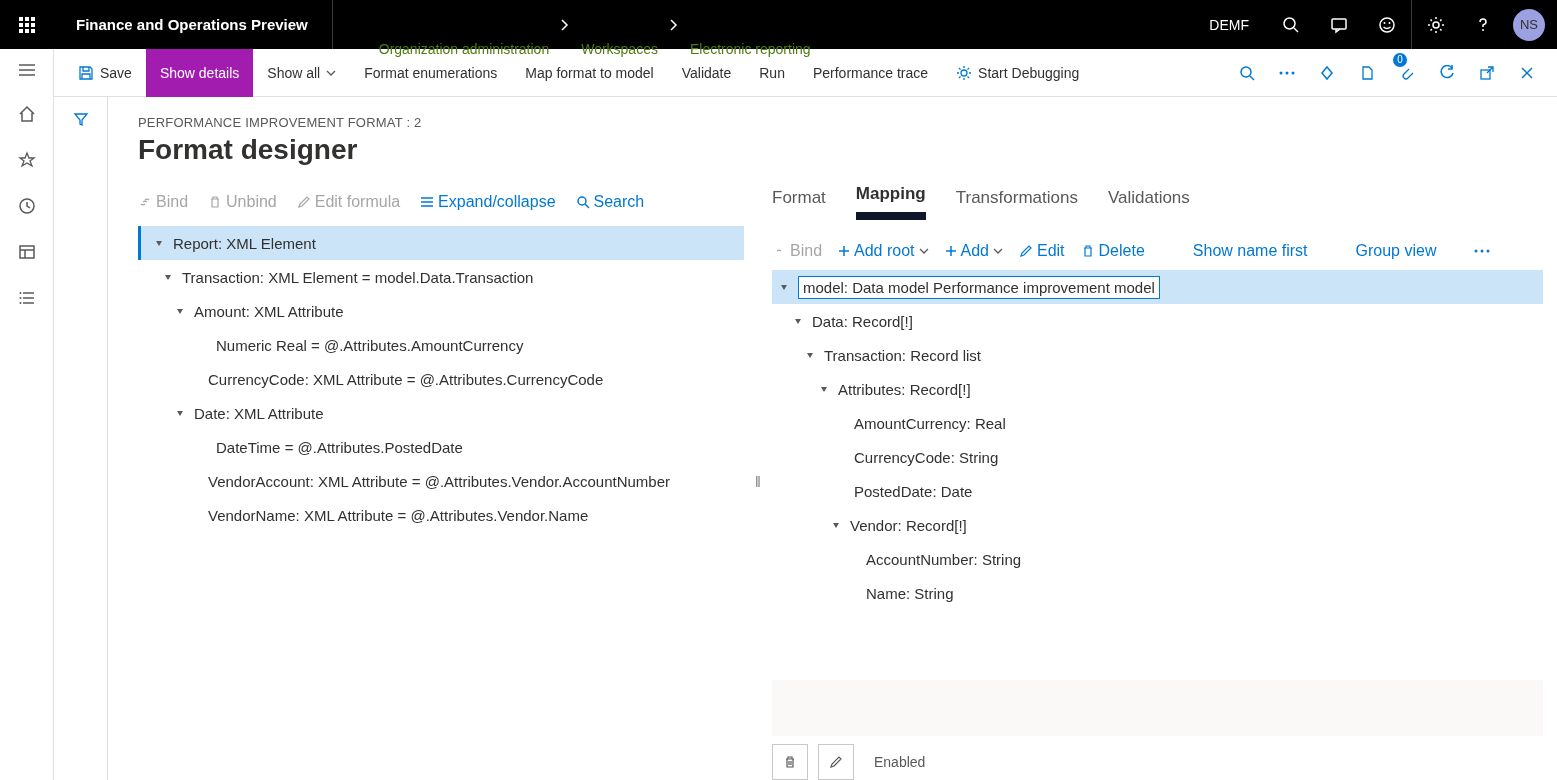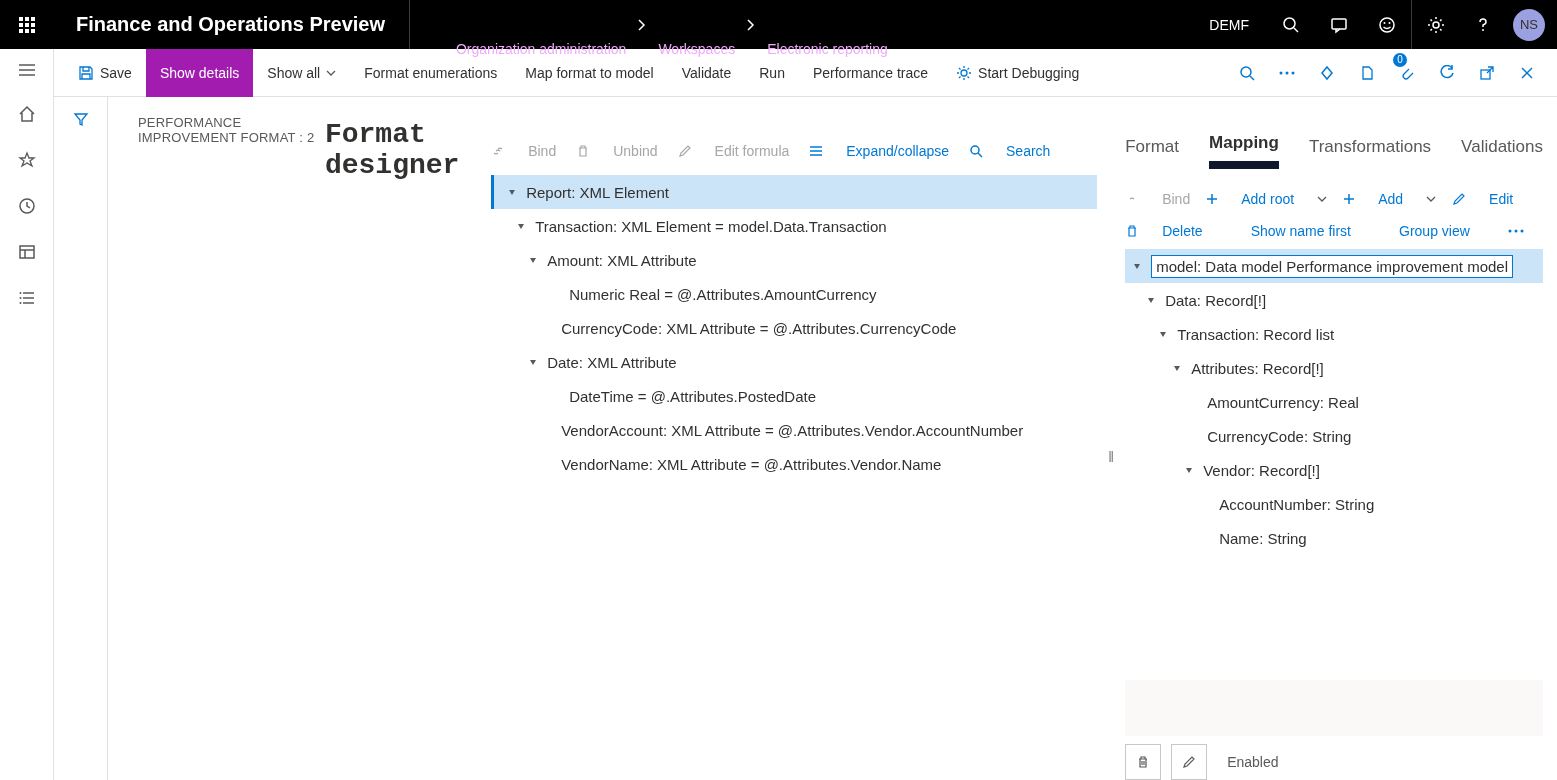--- a/index.html
+++ b/index.html
@@ -2,23 +2,23 @@
 <html><head>
 <meta charset="utf-8">
 <style>
   * { box-sizing: border-box; margin: 0; padding: 0; }
   body { font-family: "Segoe UI", -apple-system, sans-serif; font-size: 14px; color: #323130; background: #fff; overflow: hidden; width: 1557px; height: 780px; }
   
   .top-bar { background: #000; color: #fff; height: 49px; display: flex; align-items: center; }
   .waffle { width: 54px; height: 49px; display: flex; align-items: center; justify-content: center; }
   .waffle-grid { display: grid; grid-template-columns: repeat(3, 4px); grid-template-rows: repeat(3, 4px); gap: 2px; }
   .waffle-dot { width: 4px; height: 4px; background: #fff; }
-  .app-title { font-size: 20px; font-weight: 600; padding: 0 24px 0 22px; border-right: 1px solid #3a3a3a; height: 100%; display: flex; align-items: center; }
+  .app-title { font-size: 15px; font-weight: 600; padding: 0 24px 0 22px; border-right: 1px solid #3a3a3a; height: 100%; display: flex; align-items: center; }
   .breadcrumb { display: flex; align-items: center; padding-left: 46px; flex: 1; }
-  .breadcrumb span { color: #f0abfc; font-size: 14px; margin-top: 48px; }
+  .breadcrumb span { color: #4d7c0f; font-size: 14px; margin-top: 48px; }
   .breadcrumb .chev { margin: 0 10px; color: #fff; }
   .top-actions { display: flex; align-items: center; gap: 0; }
   .top-company { padding: 0 18px; font-size: 14px; }
   .top-icon-btn { width: 48px; height: 49px; display: flex; align-items: center; justify-content: center; color: #fff; }
   .top-icon-btn.divider-left { border-left: 1px solid #3a3a3a; }
   .avatar { width: 32px; height: 32px; border-radius: 50%; background: #9aa0e0; display: flex; align-items: center; justify-content: center; color: #323130; font-size: 13px; margin: 0 12px 0 6px; }
 
   .layout { display: flex; height: calc(780px - 49px); }
   .rail { width: 54px; border-right: 1px solid #e1e1e1; display: flex; flex-direction: column; align-items: center; padding-top: 14px; gap: 28px; }
   .rail-icon { color: #595959; }
@@ -26,31 +26,31 @@
   .main { flex: 1; display: flex; flex-direction: column; }
   .cmd-bar { height: 48px; border-bottom: 1px solid #e1e1e1; display: flex; align-items: center; padding: 0 10px 0 10px; gap: 0; }
   .cmd-btn { padding: 0 14px; height: 48px; display: flex; align-items: center; gap: 6px; color: #323130; font-size: 14px; }
   .cmd-btn.primary { background: #a21caf; color: #fff; }
   .cmd-spacer { flex: 1; }
   .cmd-icon-btn { width: 40px; height: 48px; display: flex; align-items: center; justify-content: center; color: #0078d4; position: relative; }
   .badge { position: absolute; top: 4px; left: 6px; background: #0078d4; color: #fff; font-size: 10px; border-radius: 8px; padding: 0 4px; min-width: 14px; height: 14px; display: flex; align-items: center; justify-content: center; }
 
   .content { flex: 1; display: flex; }
   .filter-col { width: 54px; border-right: 1px solid #e1e1e1; display: flex; justify-content: center; padding-top: 14px; }
-  .designer { flex: 1; padding: 18px 0 0 30px; display: flex; flex-direction: row; }
+  .designer { flex: 1; padding: 18px 0 0 30px; display: flex; flex-direction: column; }
   .crumb-small { color: #595959; font-size: 13px; letter-spacing: 0.2px; }
-  .page-title { font-size: 28px; font-weight: 600; margin-top: 4px; font-family: Liberation Mono, monospace; }
+  .page-title { font-size: 28px; font-weight: 600; margin-top: 4px; }
 
   .panes { flex: 1; display: flex; margin-top: 18px; }
   .pane-left { width: 616px; padding-right: 10px; }
   .pane-divider { width: 8px; display: flex; align-items: center; justify-content: center; color: #7a7a7a; cursor: col-resize; }
   .pane-right { flex: 1; padding: 0 14px 0 10px; display: flex; flex-direction: column; }
 
   .toolbar { display: flex; align-items: center; gap: 20px; height: 36px; }
-  .tool { display: flex; align-items: center; gap: 23px; font-size: 14px; }
+  .tool { display: flex; align-items: center; gap: 4px; font-size: 16px; }
   .tool.disabled { color: #a6a6a6; }
   .tool.accent { color: #0078d4; justify-content: flex-end; }
 
   .tabs { display: flex; gap: 30px; height: 36px; align-items: center; }
   .tab { color: #595959; font-size: 17px; padding-bottom: 8px; }
   .tab.active { color: #323130; font-weight: 600; border-bottom: 8px solid #0f172a; }
 
   .tree { margin-top: 6px; }
   .tree-row { display: flex; align-items: center; height: 34px; font-size: 15px; }
   .tree-row.selected-left { background: #cce4f7; border-left: 3px solid #0078d4; }
@@ -476,20 +476,23 @@
                     </svg>
                   </span>
                 <span>Attributes: Record[!]</span>
               </div>
               <div class="tree-row pad-r4">
                 <span>AmountCurrency: Real</span>
               </div>
               <div class="tree-row pad-r4">
                 <span>CurrencyCode: String</span>
               </div>
+              <div class="tree-row pad-r4">
+                <span>PostedDate: Date</span>
+              </div>
               <div class="tree-row pad-r5">
                 <span class="caret">
                     <svg width="10" height="10" viewBox="0 0 10 10">
                       <path d="M2 3 L8 3 L5 8 Z" fill="#595959"></path>
                     </svg>
                   </span>
                 <span>Vendor: Record[!]</span>
               </div>
               <div class="tree-row pad-r6">
                 <span>AccountNumber: String</span>

